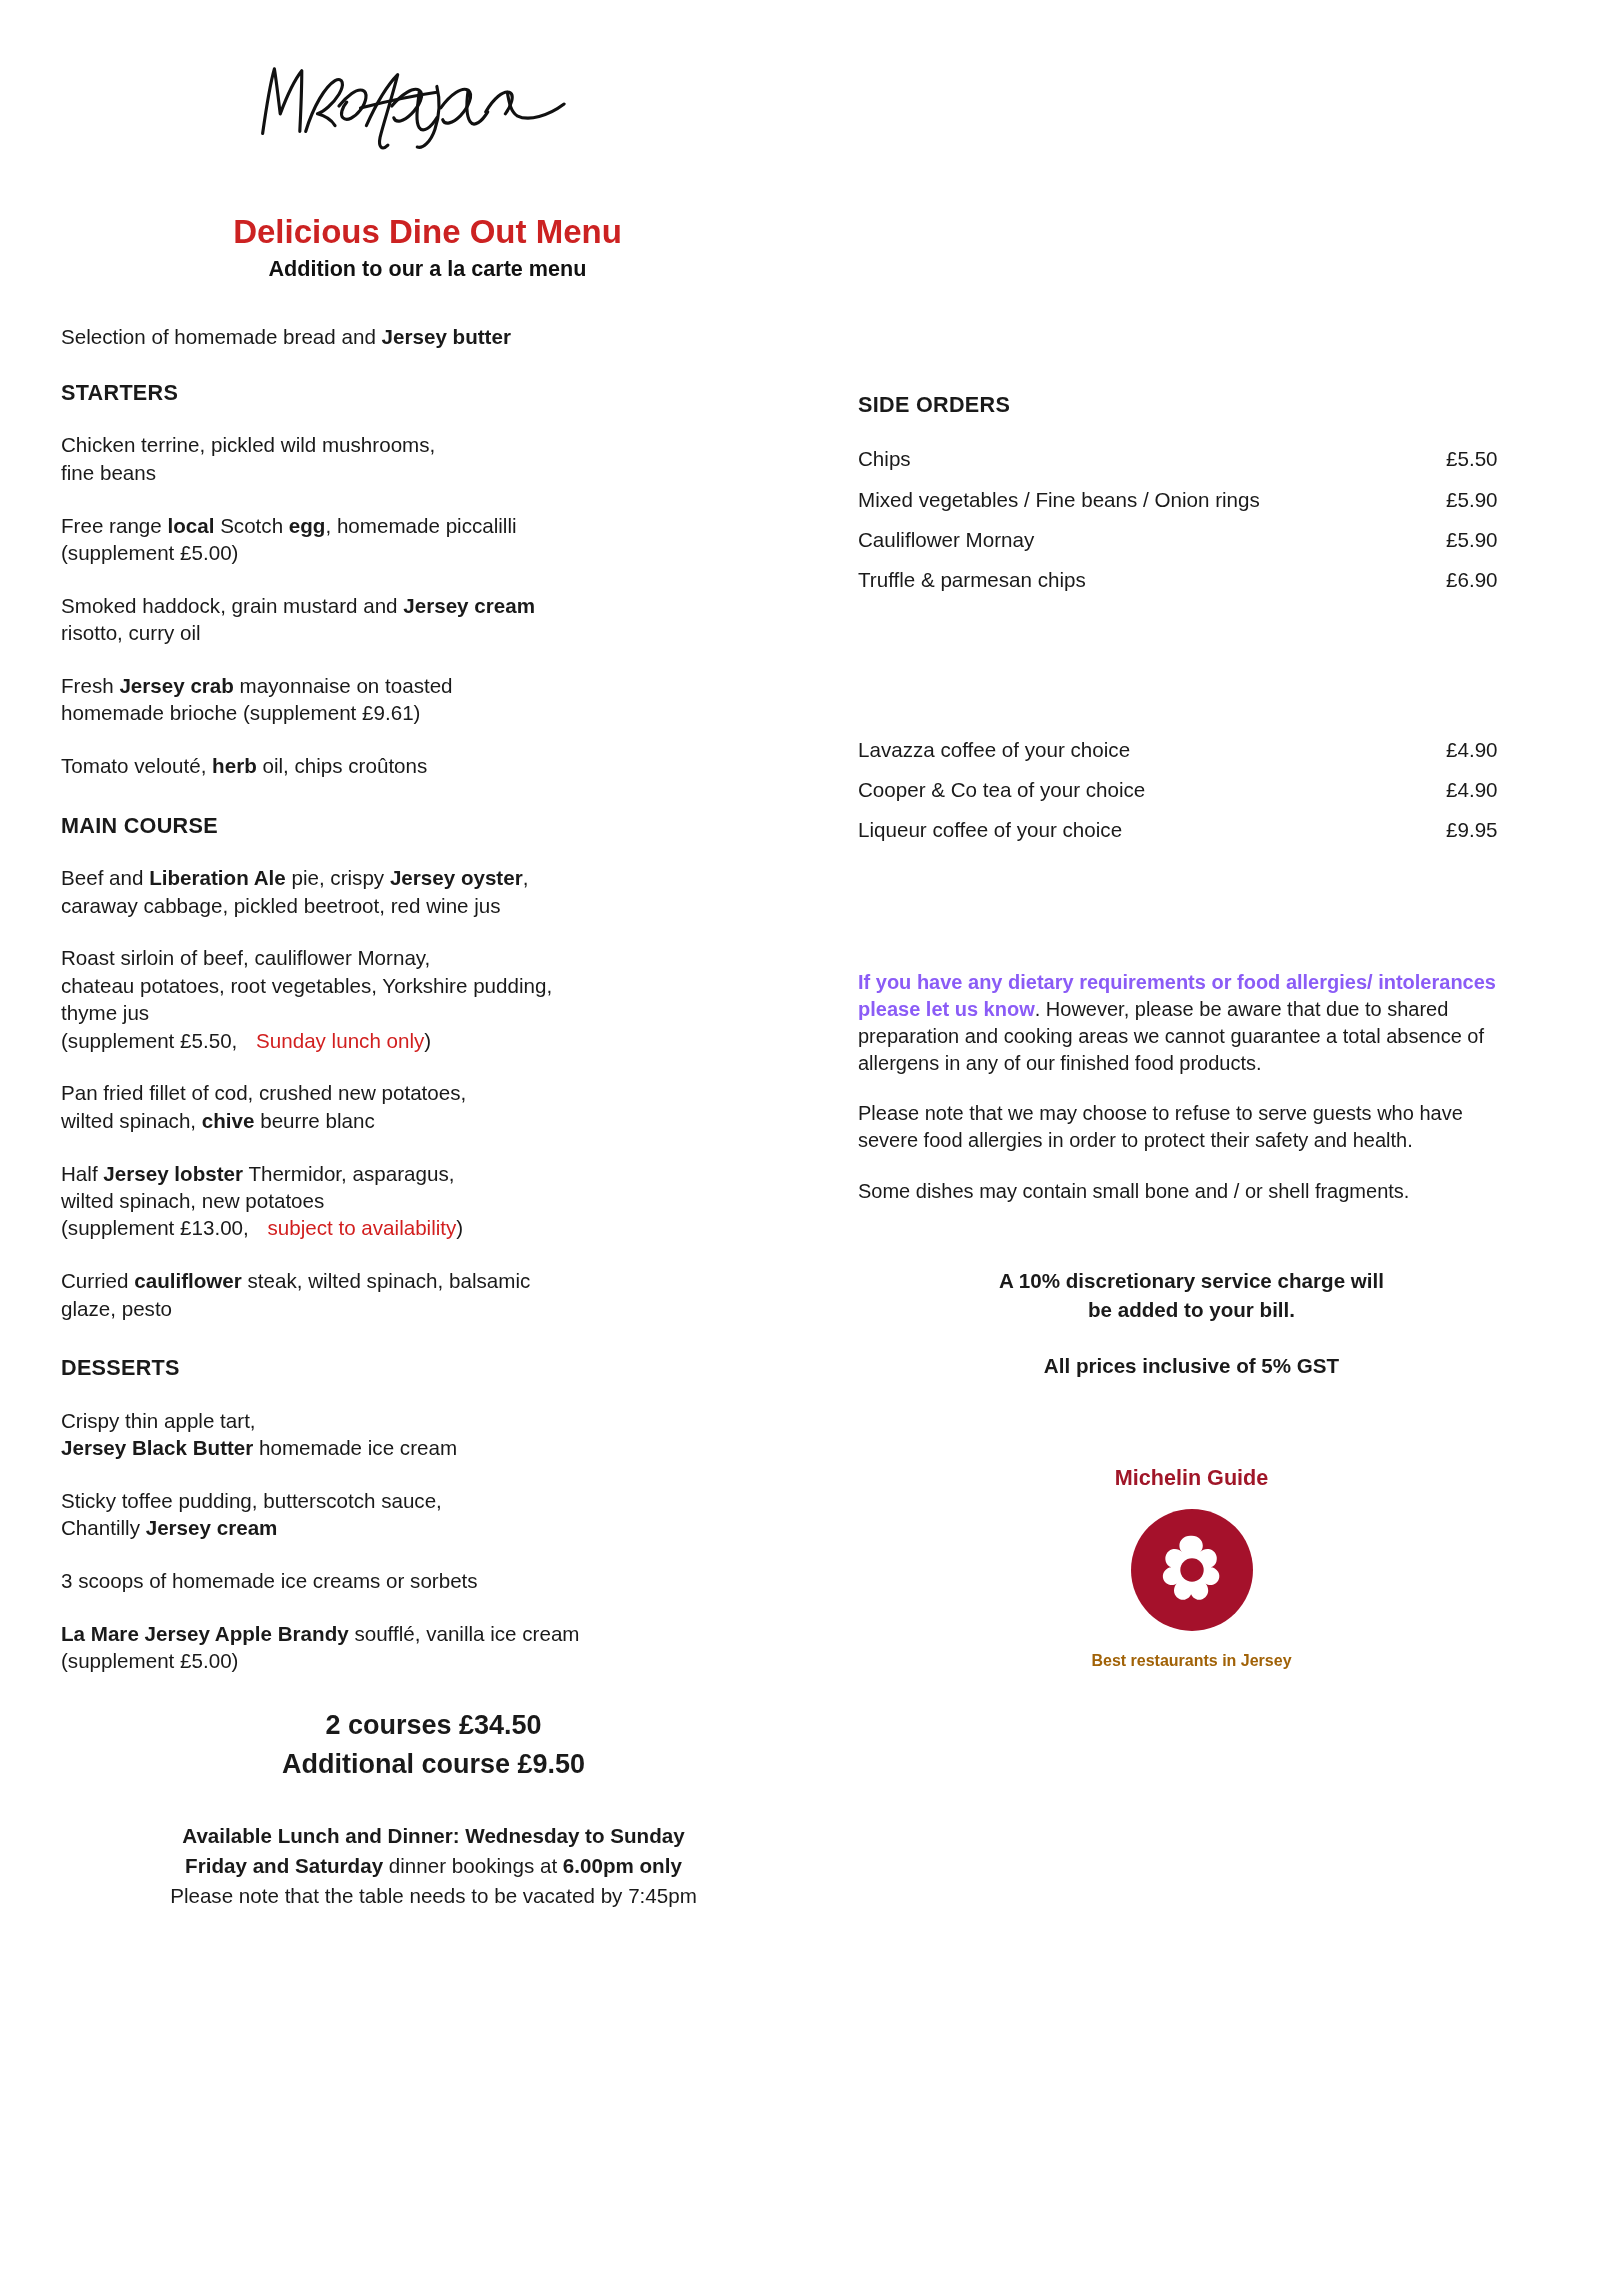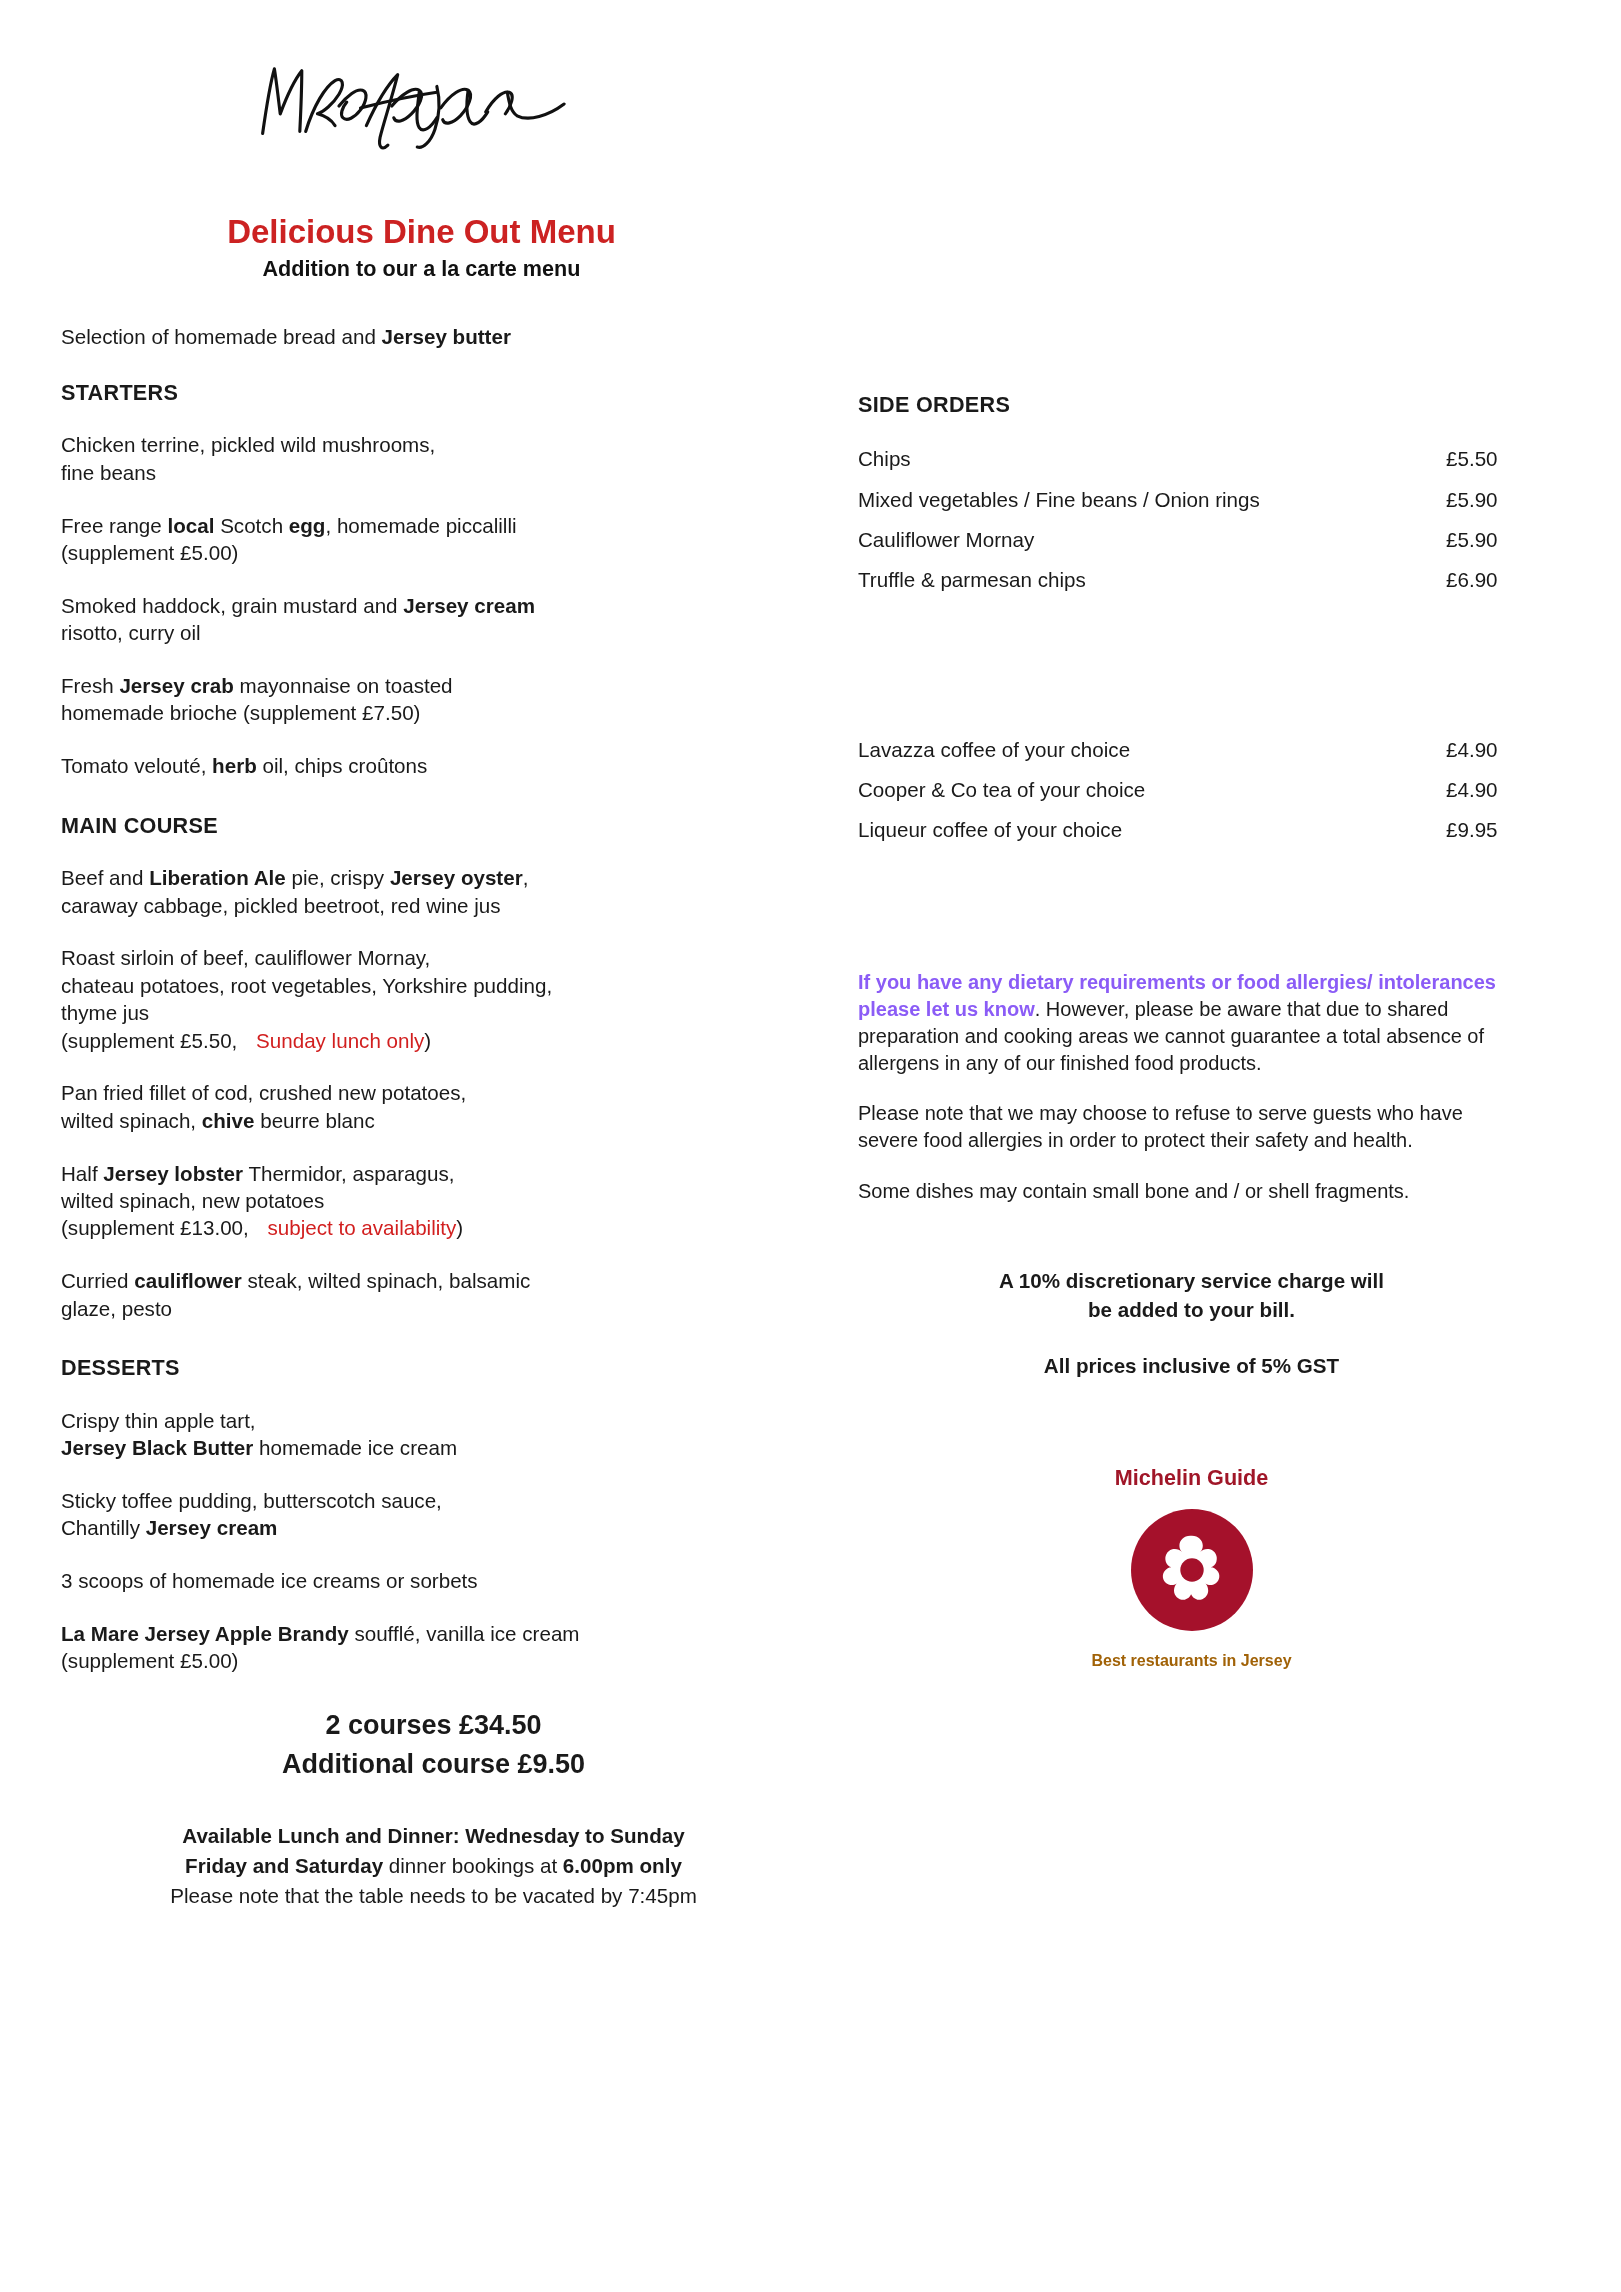--- a/index.html
+++ b/index.html
@@ -29,21 +29,21 @@
     top: 47px;
     width: 323px;
     height: 118px;
   }
   .logo-wrap svg { display:block; }
 
   
   .header {
     position: absolute;
     top: 214px;
-    left: 59px;
+    left: 65px;
     width: 725px;
     text-align: center;
   }
   .menu-title {
     color: #cc2222;
     font-size: 33px;
     font-weight: bold;
     letter-spacing: 0px;
     line-height: 1.1;
   }
@@ -215,21 +215,21 @@
       <span>(supplement £5.00)</span>
     </div>
 
     <div class="dish">
       <span>Smoked haddock, grain mustard and </span><b>Jersey cream</b><br>
       <span>risotto, curry oil</span>
     </div>
 
     <div class="dish">
       <span>Fresh </span><b>Jersey crab</b><span> mayonnaise on toasted</span><br>
-      <span>homemade brioche (supplement £7.50)</span>
+      <span>homemade brioche (supplement £9.61)</span>
     </div>
 
     <div class="dish">
       <span>Tomato velouté, </span><b>herb</b><span> oil, chips croûtons</span>
     </div>
 
     <div class="section-head" style="margin-top:33px;">MAIN COURSE</div>
 
     <div class="dish">
       <span>Beef and </span><b>Liberation Ale</b><span> pie, crispy </span><b>Jersey oyster</b><span>,</span><br>

